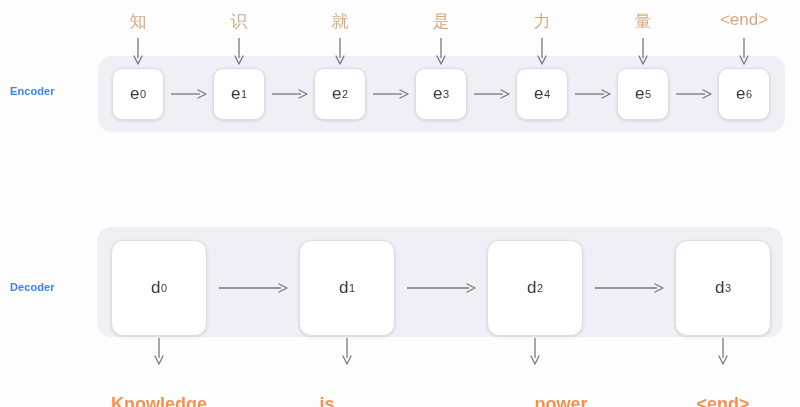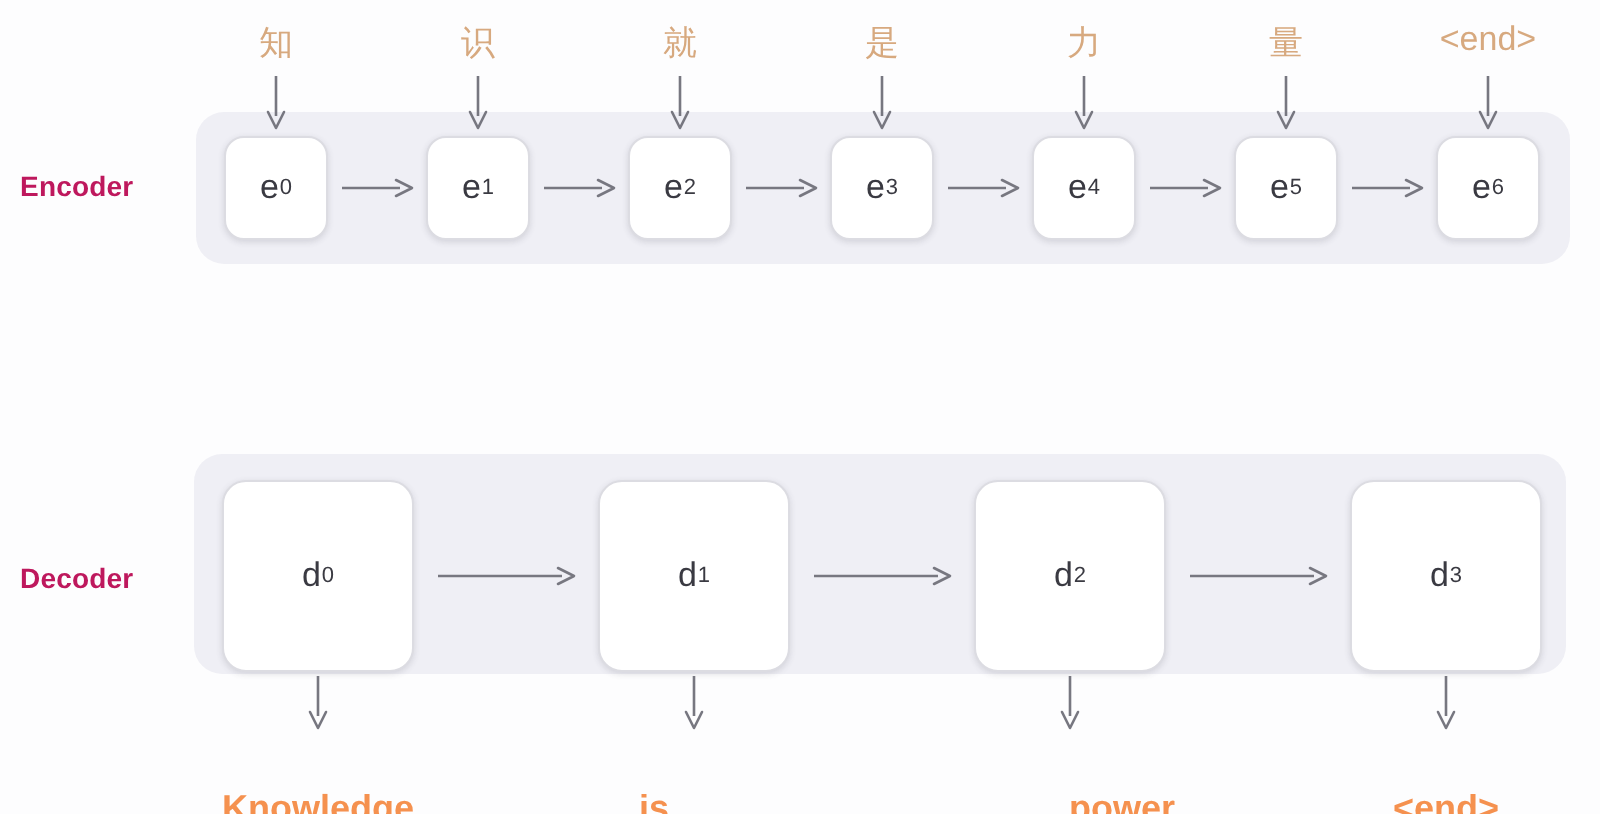--- a/index.html
+++ b/index.html
@@ -8,23 +8,23 @@
     background:#FDFDFE;
     font-family:"Liberation Sans","DejaVu Sans",sans-serif;
     overflow:hidden;
     position:relative;
   }
   #stage{position:absolute;left:0;top:0;width:800px;height:407px;}
 
   
   .row-label{
     position:absolute;
-    font-size:14px;
+    font-size:11px;
     font-weight:bold;
-    color:#be185d;
+    color:#3b82f6;
     letter-spacing:.1px;
     white-space:nowrap;
   }
   #encoder-label{left:10px;top:85px;}
   #decoder-label{left:10px;top:281px;}
 
   
   .band{
     position:absolute;
     background:#EFEFF5;

